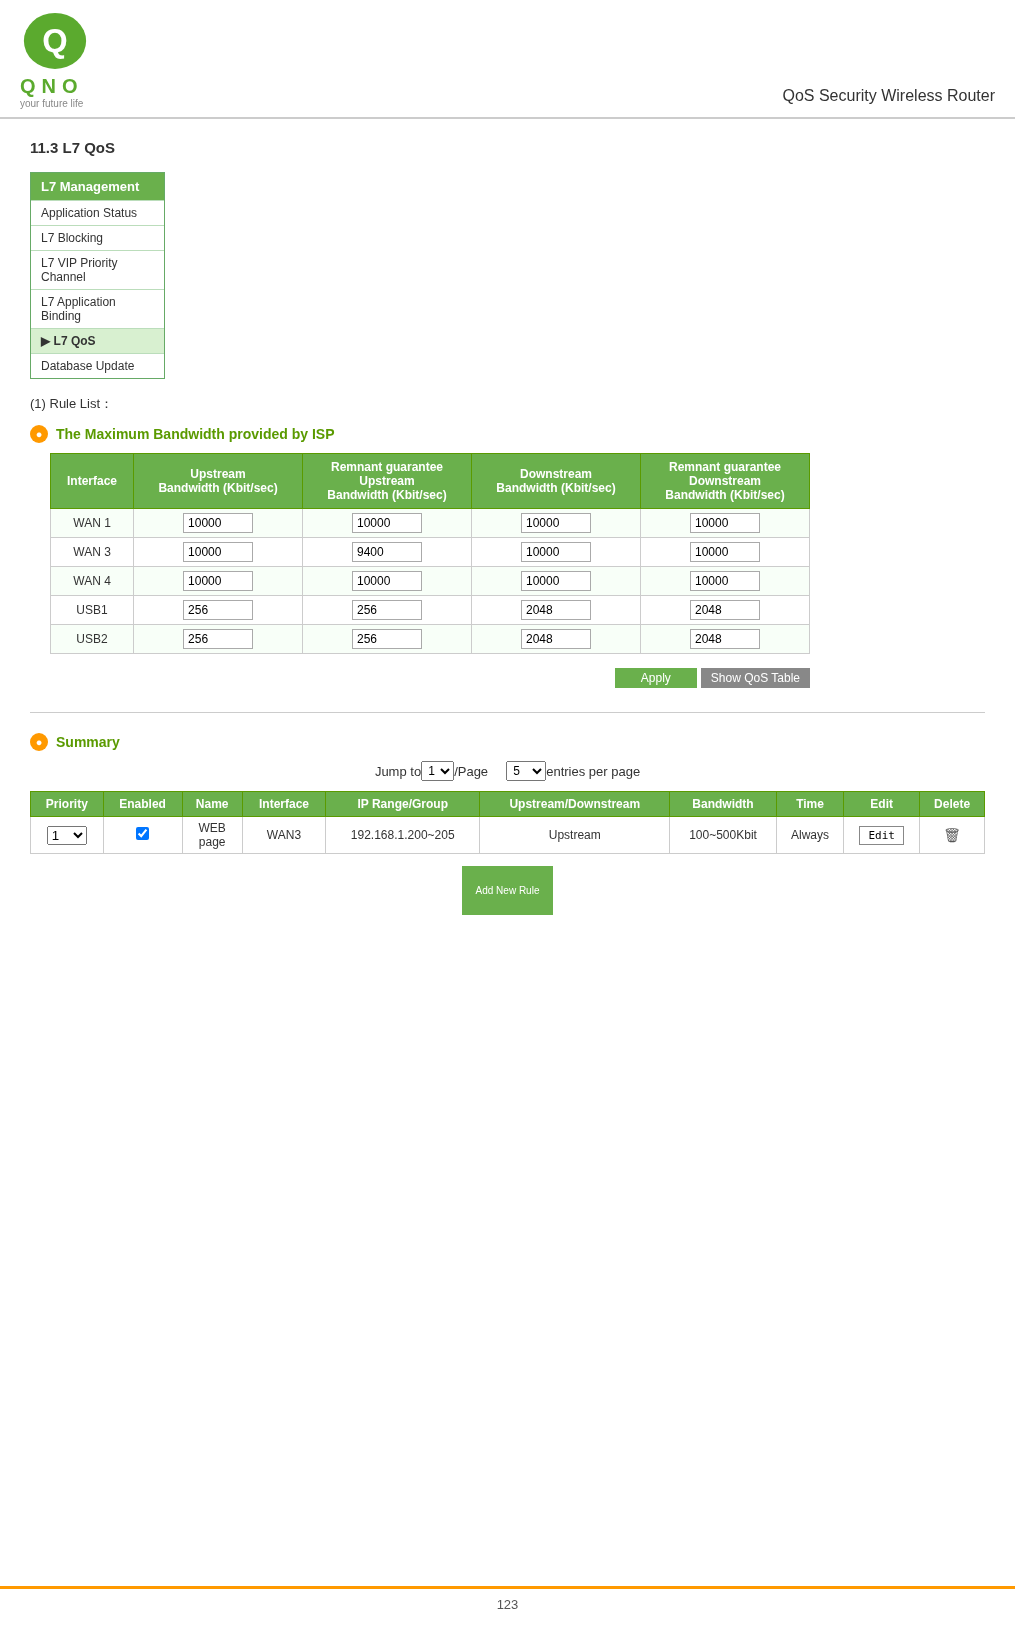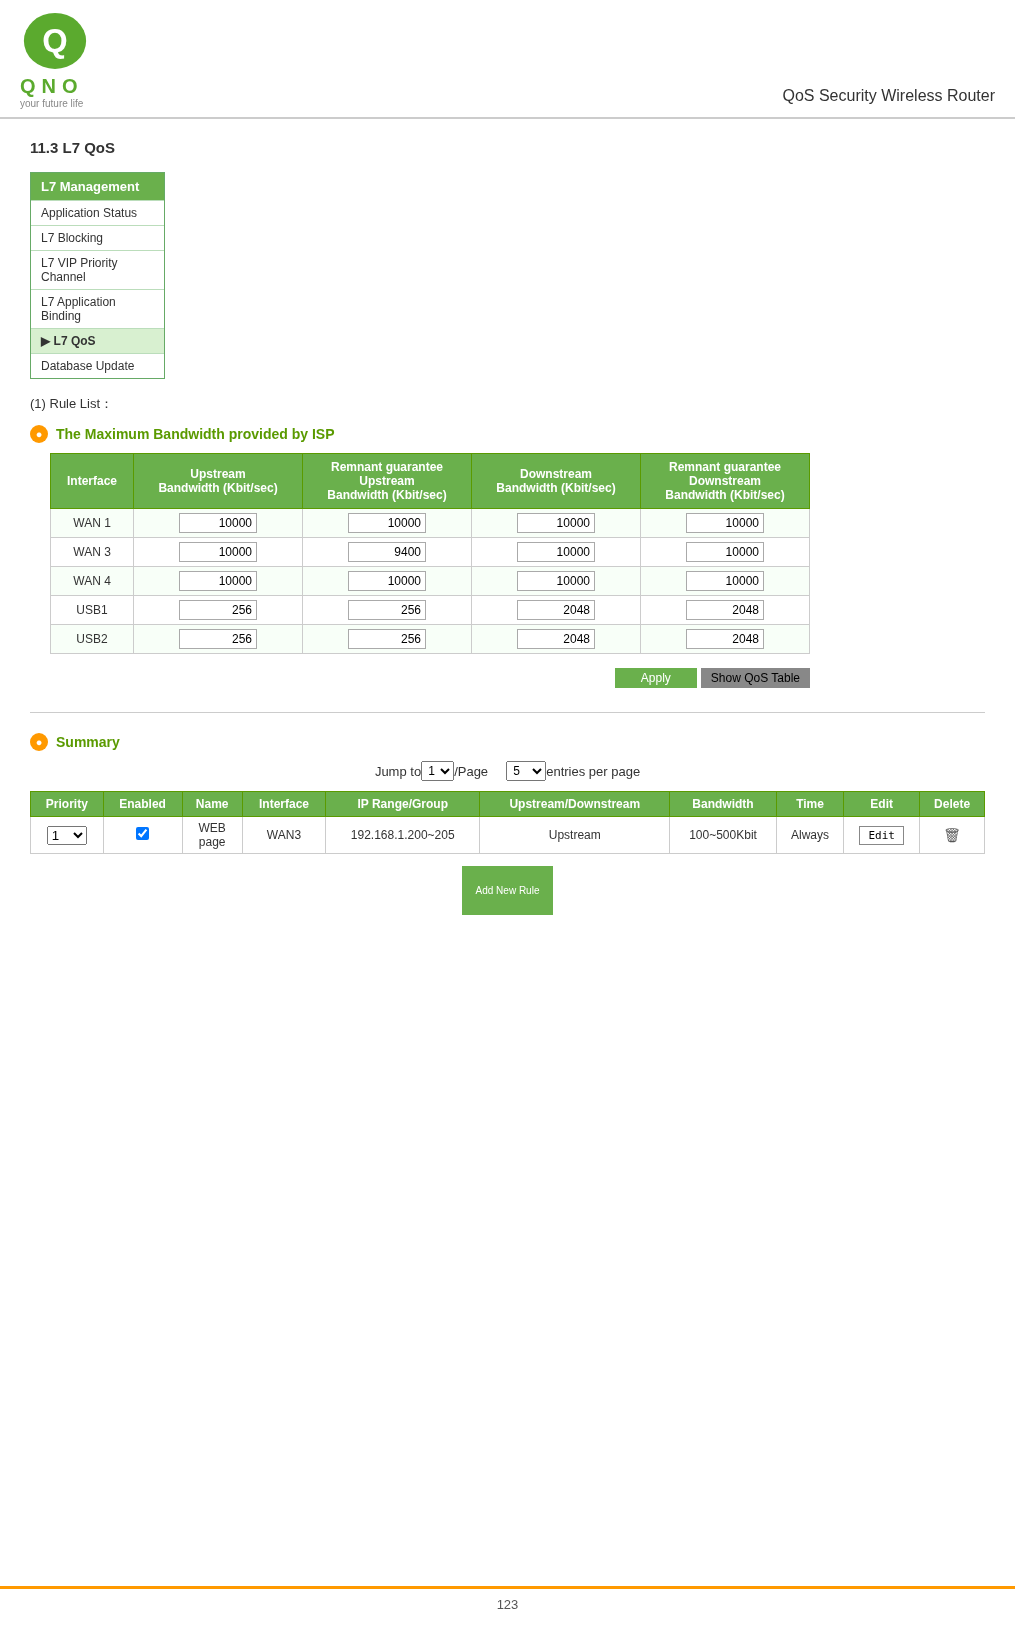--- a/index.html
+++ b/index.html
@@ -26,24 +26,24 @@
     .section-header { display: flex; align-items: center; margin-bottom: 10px; }
     .bullet-icon { width: 18px; height: 18px; background: #f90; border-radius: 50%; display: inline-flex; align-items: center; justify-content: center; margin-right: 8px; color: white; font-size: 11px; font-weight: bold; flex-shrink: 0; }
     .section-header-title { font-size: 14px; font-weight: bold; color: #5a9a00; }
 
     
     .bw-table-wrap { margin-left: 20px; margin-bottom: 10px; }
     .bw-table { border-collapse: collapse; width: 760px; }
     .bw-table th { background: #6ab04c; color: #fff; text-align: center; padding: 6px 8px; font-size: 12px; border: 1px solid #5a9a00; }
     .bw-table td { text-align: center; padding: 4px 8px; border: 1px solid #ccc; font-size: 12px; }
     .bw-table tr:nth-child(odd) td { background: #f8fff8; }
-    .bw-table input[type=text] { width: 78px; border: 1px solid #aaa; padding: 2px 4px; font-size: 12px; text-align: right; }
+    .bw-table input[type=text] { width: 70px; border: 1px solid #aaa; padding: 2px 4px; font-size: 12px; text-align: left; }
     .bw-table-actions { display: flex; justify-content: flex-end; padding: 4px 0; width: 760px; margin-left: 20px; }
     .btn-apply { background: #6ab04c; color: #fff; border: none; padding: 3px 26px; cursor: pointer; font-size: 12px; margin-right: 4px; }
-    .btn-show-qos { background: #888; color: #000000; border: none; padding: 3px 10px; cursor: pointer; font-size: 12px; }
+    .btn-show-qos { background: #888; color: #ffffff; border: none; padding: 3px 10px; cursor: pointer; font-size: 12px; }
 
     
     .divider { border: none; border-top: 1px solid #ccc; margin: 20px 0; }
 
     
     .summary-controls { display: flex; align-items: center; justify-content: center; margin-bottom: 10px; font-size: 13px; }
     .summary-controls select { font-size: 12px; padding: 1px 2px; }
 
     
     .summary-table { border-collapse: collapse; width: 100%; font-size: 12px; }

